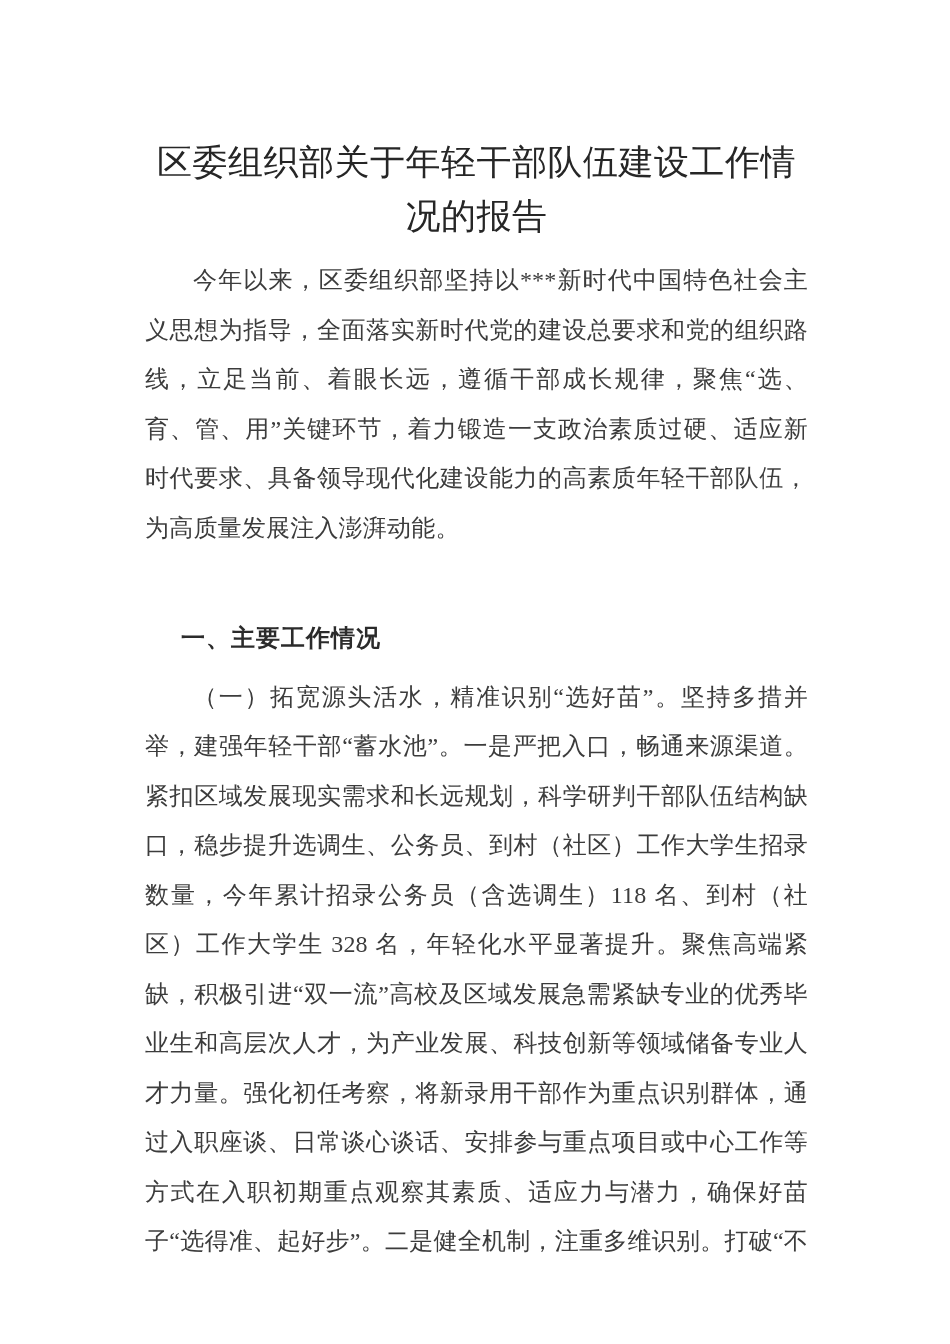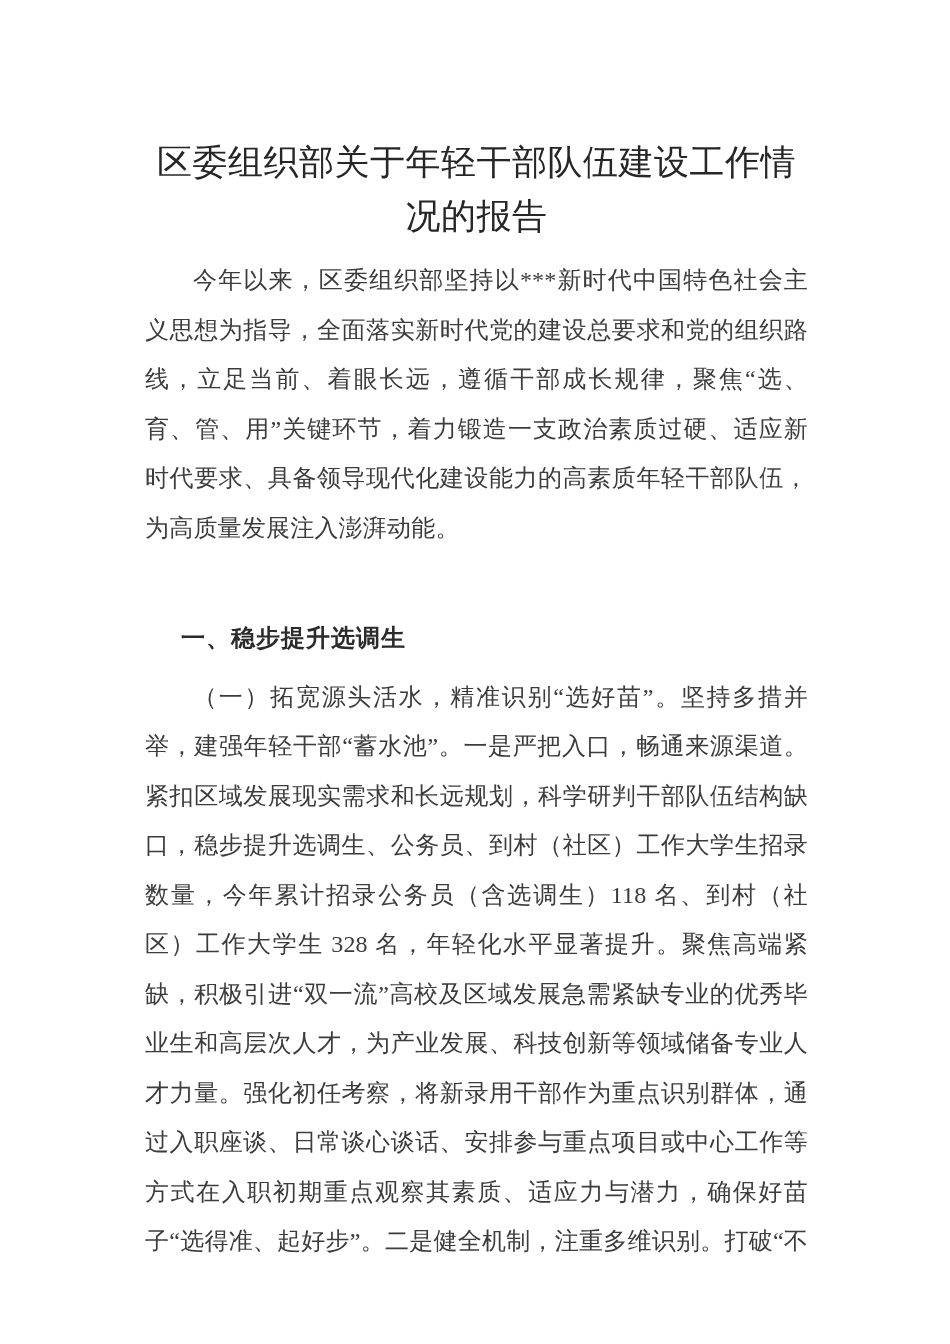--- a/index.html
+++ b/index.html
@@ -57,16 +57,16 @@
   }
 </style>
 </head>
 <body>
 
 <div class="page">
   <h1 class="doc-title">区委组织部关于年轻干部队伍建设工作情况的报告</h1>
 
   <p class="body-para intro-para">今年以来，区委组织部坚持以***新时代中国特色社会主义思想为指导，全面落实新时代党的建设总要求和党的组织路线，立足当前、着眼长远，遵循干部成长规律，聚焦“选、育、管、用”关键环节，着力锻造一支政治素质过硬、适应新时代要求、具备领导现代化建设能力的高素质年轻干部队伍，为高质量发展注入澎湃动能。</p>
 
-  <h2 class="section-heading">一、稳步提升选调生</h2>
+  <h2 class="section-heading">一、主要工作情况</h2>
 
   <p class="body-para section-para">（一）拓宽源头活水，精准识别“选好苗”。坚持多措并举，建强年轻干部“蓄水池”。一是严把入口，畅通来源渠道。紧扣区域发展现实需求和长远规划，科学研判干部队伍结构缺口，稳步提升选调生、公务员、到村（社区）工作大学生招录数量，今年累计招录公务员（含选调生）118 名、到村（社区）工作大学生 328 名，年轻化水平显著提升。聚焦高端紧缺，积极引进“双一流”高校及区域发展急需紧缺专业的优秀毕业生和高层次人才，为产业发展、科技创新等领域储备专业人才力量。强化初任考察，将新录用干部作为重点识别群体，通过入职座谈、日常谈心谈话、安排参与重点项目或中心工作等方式在入职初期重点观察其素质、适应力与潜力，确保好苗子“选得准、起好步”。二是健全机制，注重多维识别。打破“不换届不考察”“不提拔不考察”的思维定式，构建常态化</p>
 </div>
 
 </body></html>

